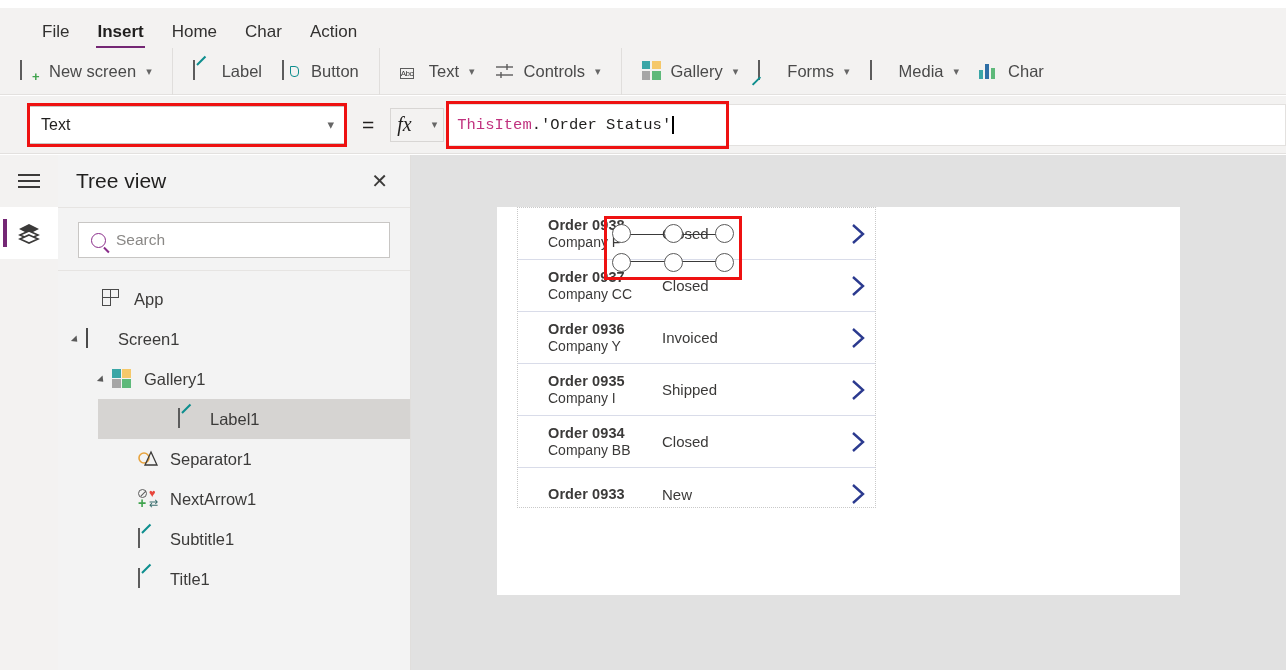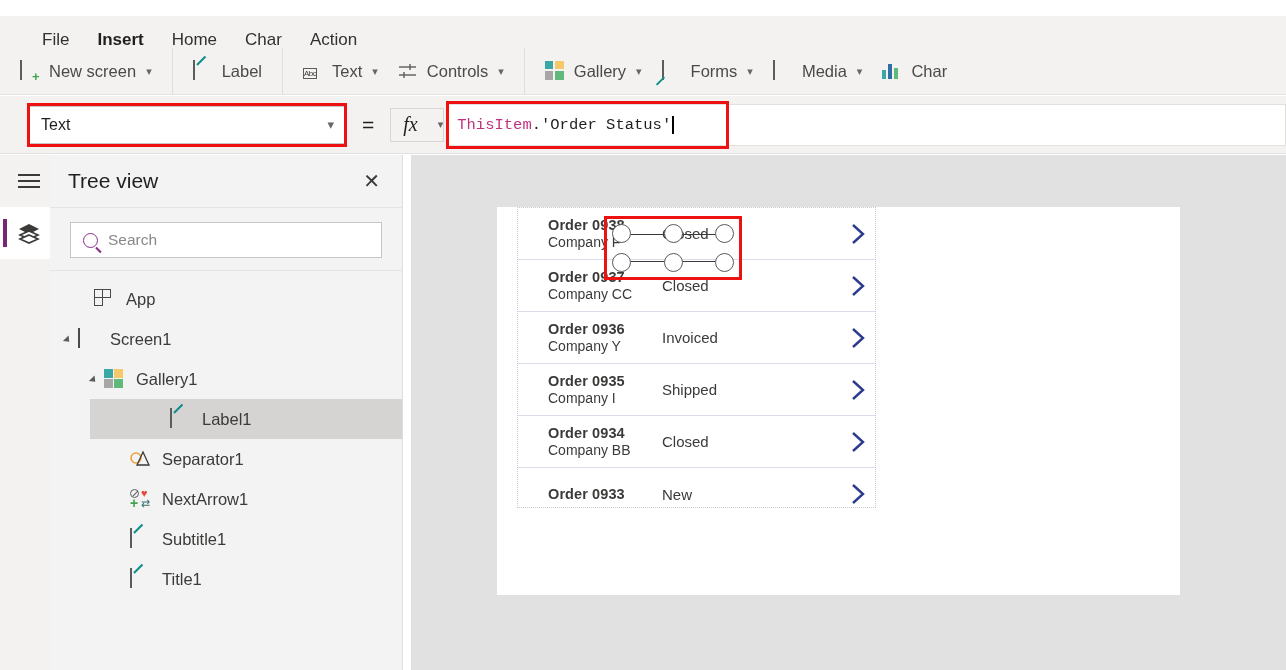--- a/index.html
+++ b/index.html
@@ -6,21 +6,21 @@
   html, body {
     width: 1286px; height: 670px;
     font-family: "Liberation Sans", sans-serif;
     background: #ffffff;
     overflow: hidden;
   }
   .app { position: relative; width: 1286px; height: 670px; }
 
   
   .menubar {
-    position: absolute; left: 0; top: 16px; width: 1286px; height: 48px;
+    position: absolute; left: 0; top: 8px; width: 1286px; height: 48px;
     background: #f3f2f1;
     display: flex; align-items: center; padding-left: 28px; gap: 0;
   }
   .menu-tab {
     position: relative; height: 48px; display: flex; align-items: center;
     padding: 0 14px; font-size: 17px; color: #323130; cursor: pointer;
   }
   .menu-tab.active { font-weight: bold; color: #201f1e; }
   .menu-tab.active::after {
     content: ""; position: absolute; left: 13px; right: 13px; bottom: 7px;
@@ -90,21 +90,21 @@
   }
   .prop-select {
     width: 100%; height: 100%; background: #fff; border: 1px solid #c8c6c4;
     display: flex; align-items: center; padding: 0 12px;
     font-size: 16px; color: #201f1e; cursor: pointer;
   }
   .prop-select .chev { position: absolute; right: 12px; top: 11px; font-size: 13px; }
   .eq { margin: 0 16px; font-size: 21px; color: #201f1e; }
   .fx-btn {
     width: 54px; height: 34px; border: 1px solid #d8d6d4; background: #f3f2f1;
-    display: flex; align-items: center; justify-content: flex-end; gap: 18px;
+    display: flex; align-items: center; justify-content: center; gap: 18px;
     cursor: pointer;
   }
   .fx-btn .fx { font-family: "Liberation Serif", serif; font-style: italic;
     font-size: 20px; color: #201f1e; }
   .formula-wrap { position: relative; flex: 1; height: 42px; margin-left: 2px; margin-right: 0; }
   .formula {
     width: 100%; height: 100%; background: #fff; border: 1px solid #e3e1df;
     display: flex; align-items: center; padding: 0 10px;
     font-family: "Liberation Mono", monospace; font-size: 15.5px;
     white-space: pre;
@@ -128,21 +128,21 @@
   .rail-btn.active { background: #ffffff; }
   .rail-btn.active::before {
     content: ""; position: absolute; left: 3px; top: 12px; width: 4px; height: 28px;
     background: #742774;
   }
   .hamb { width: 22px; height: 14px; display: flex; flex-direction: column; justify-content: space-between; }
   .hamb i { display: block; height: 1.6px; background: #3b3a39; }
 
   
   .treepanel {
-    position: absolute; left: 50px; top: 155px; width: 353px; height: 515px;
+    position: absolute; left: 58px; top: 155px; width: 353px; height: 515px;
     background: #f3f3f3; border-right: 1px solid #e0dedc;
   }
   .tree-header {
     height: 53px; display: flex; align-items: center; padding: 0 16px 0 18px;
     border-bottom: 1px solid #e6e4e2;
   }
   .tree-title { font-size: 21px; color: #201f1e; flex: 1; }
   .close-x { font-size: 20px; color: #3b3a39; cursor: pointer; line-height: 1; padding: 4px 6px; }
   .search-row { padding: 14px 20px 12px 20px; border-bottom: 1px solid #e6e4e2; }
   .searchbox {
@@ -257,20 +257,24 @@
         <span>New screen</span>
         <span class="chev">▾</span>
       </div>
     </div>
 
     <div class="ribbon-group">
       <div class="rb-item">
         <span class="rb-ico"><span class="ic-pencilbox"></span></span>
         <span>Label</span>
       </div>
+      <div class="rb-item">
+        <span class="rb-ico"><span class="ic-btn"></span></span>
+        <span>Button</span>
+      </div>
     </div>
 
     <div class="ribbon-group">
       <div class="rb-item">
         <span class="rb-ico"><span class="ic-abc">Abc</span></span>
         <span>Text</span>
         <span class="chev">▾</span>
       </div>
       <div class="rb-item">
         <span class="rb-ico">

